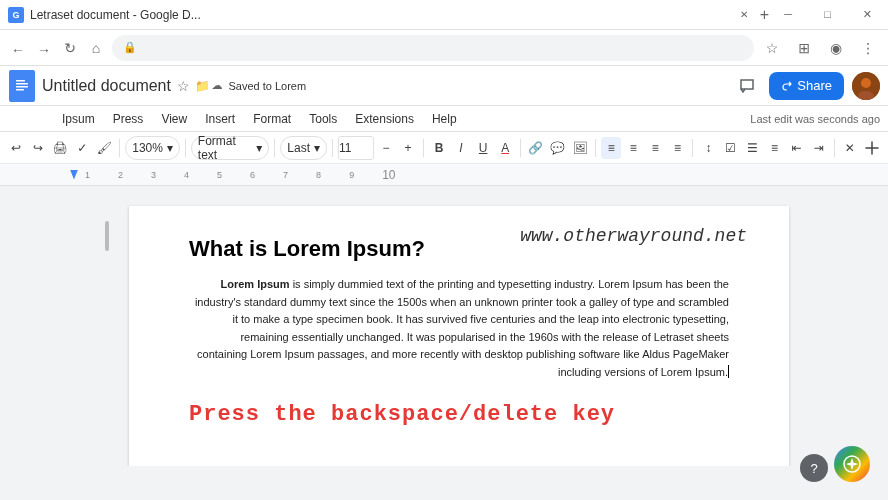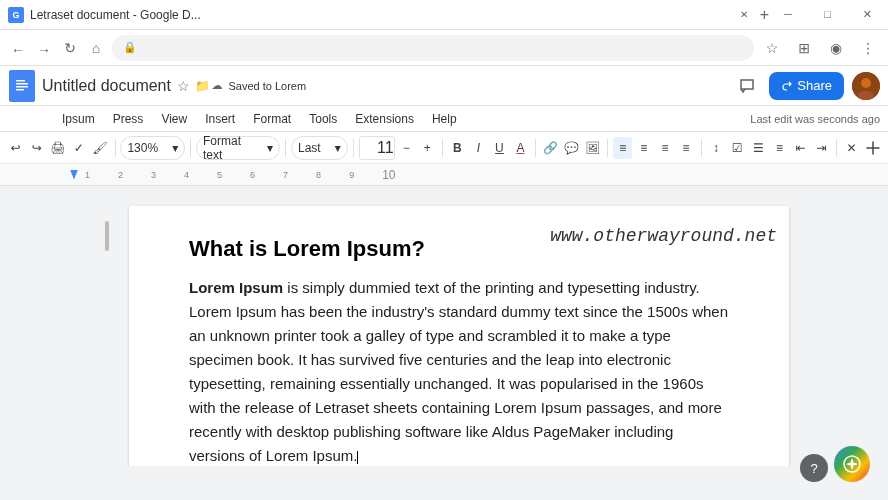--- a/index.html
+++ b/index.html
@@ -100,25 +100,25 @@
       border-bottom: 1px solid #e8eaed;
       gap: 2px;
     }
     .toolbar-btn {
       width: 22px; height: 22px; display: flex; align-items: center; justify-content: center;
       cursor: pointer; border-radius: 3px; font-size: 12px; color: #444;
     }
     .toolbar-separator { width: 1px; height: 18px; background: #e0e0e0; margin: 0 3px; }
     .toolbar-dropdown {
       height: 24px; background: #fff; border: 1px solid #e0e0e0; border-radius: 12px;
-      display: flex; align-items: center; padding: 0 6px; font-size: 12px; cursor: pointer; gap: 14px; color: #333;
+      display: flex; align-items: center; padding: 0 6px; font-size: 12px; cursor: pointer; gap: 4px; color: #333;
     }
     .toolbar-input {
       width: 36px; height: 24px; border: 1px solid #e0e0e0; border-radius: 3px;
-      text-align: right; font-size: 16px; color: #333;
+      text-align: left; font-size: 12px; color: #333;
     }
     .toolbar-format-btn {
       width: 22px; height: 22px; display: flex; align-items: center; justify-content: center;
       cursor: pointer; border-radius: 3px; font-size: 12px; color: #444;
     }
 
     
     #ruler {
       height: 22px;
       background: #f8f9fa;
@@ -153,30 +153,31 @@
       position: relative;
     }
     .page-heading {
       font-size: 22px;
       font-weight: bold;
       color: #000;
       margin-bottom: 14px;
       font-family: Arial, sans-serif;
     }
     .page-body {
-      font-size: 15px;
+      font-size: 11px;
       line-height: 1.6;
       color: #222;
       font-family: Arial, sans-serif;
+      text-align: right;
     }
     .bold { font-weight: bold; }
     .watermark {
       position: absolute;
       top: 20px;
-      right: 12px;
+      right: 42px;
       font-size: 18px;
       color: #333;
       font-family: 'Courier New', monospace;
       font-style: italic;
     }
     .red-annotation {
       color: #e53935;
       font-size: 22px;
       font-weight: bold;
       margin-top: 20px;

